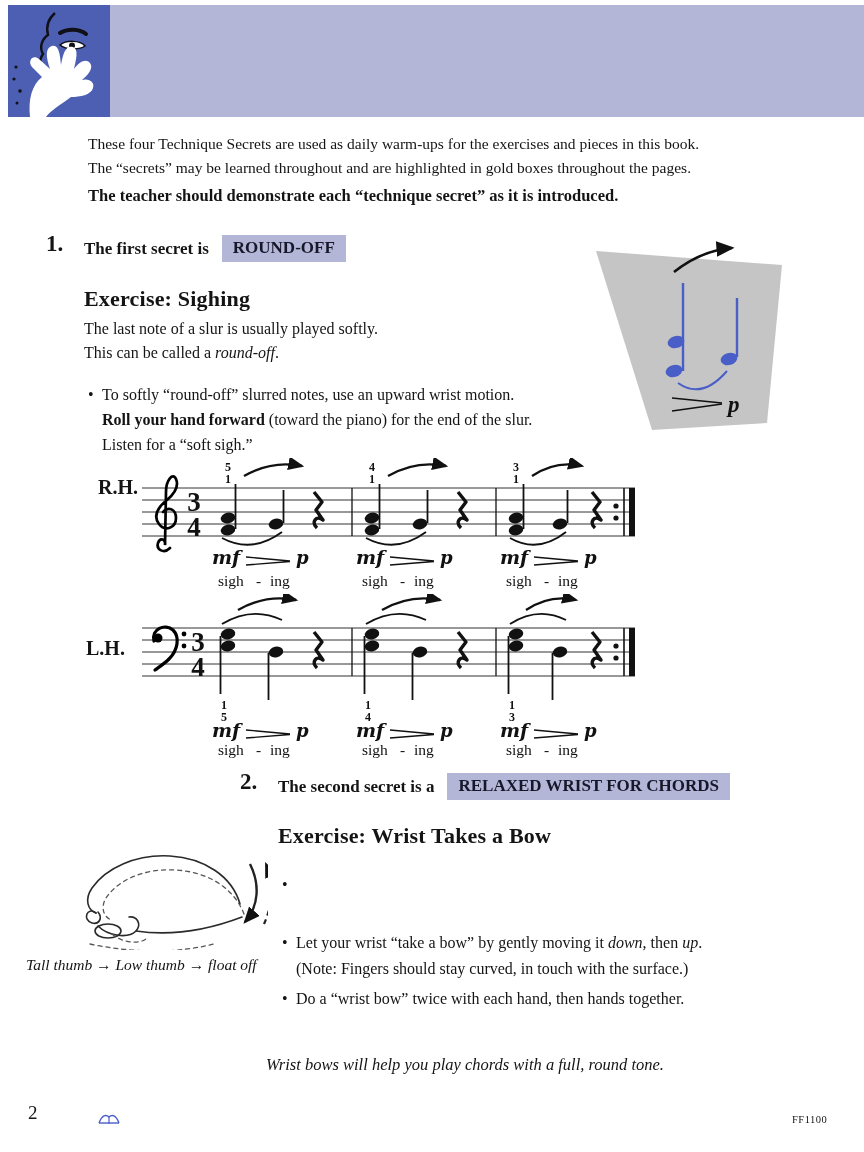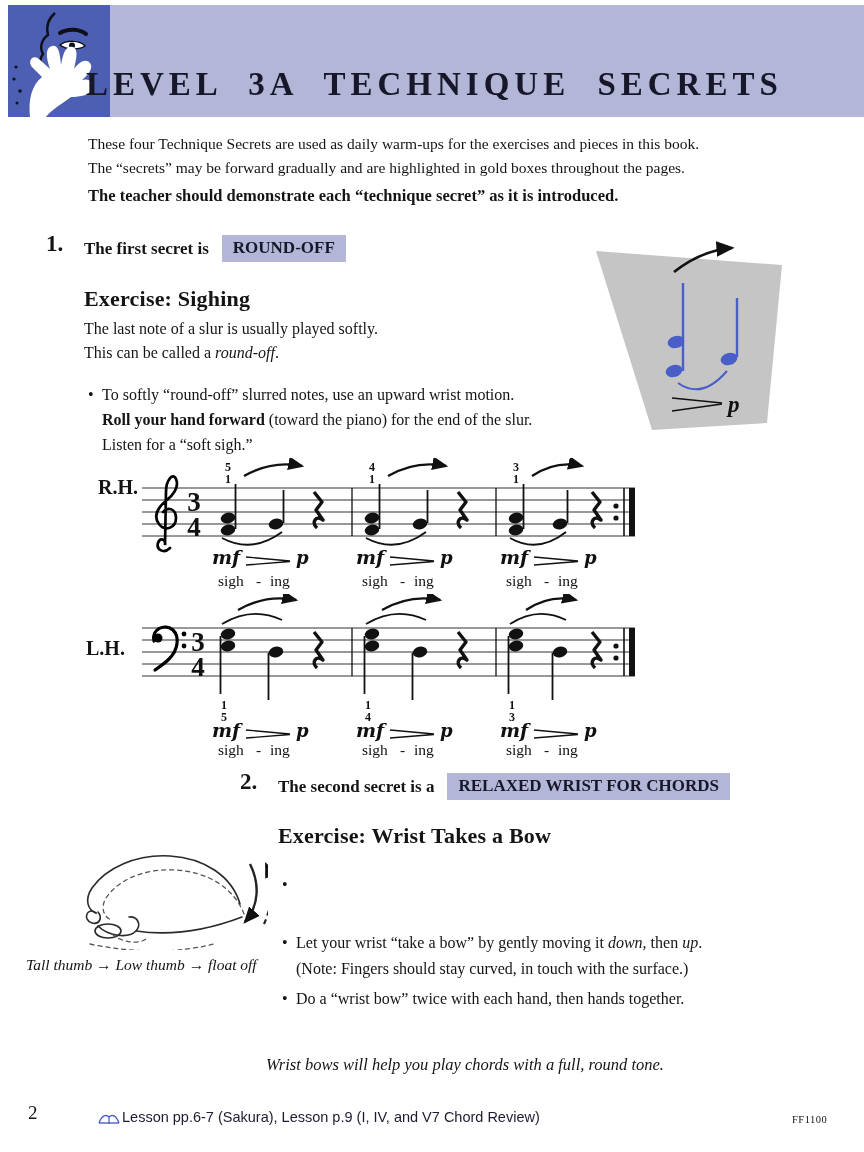--- a/index.html
+++ b/index.html
@@ -69,25 +69,24 @@
     <path d="M52,40 C58,35 72,35 77,41 C72,45 58,45 52,40 Z" fill="#ffffff" stroke="#101018" stroke-width="1.5"></path>
     <circle cx="64" cy="40.5" r="3" fill="#101018"></circle>
     <path d="M22,112 C20,94 24,80 34,72 L24,62 C19,56 25,49 31,54 L42,64 C38,52 37,43 44,41 C51,39 52,50 53,60
              C55,48 58,40 65,42 C71,44 68,55 66,64 C71,57 78,53 82,58 C86,63 80,70 74,75
              C81,73 87,77 85,83 C83,90 72,92 63,92 C52,100 42,106 38,112 Z" fill="#ffffff"></path>
     <circle cx="8" cy="62" r="1.6" fill="#101018"></circle>
     <circle cx="6" cy="74" r="1.6" fill="#101018"></circle>
     <circle cx="12" cy="86" r="1.8" fill="#101018"></circle>
     <circle cx="9" cy="98" r="1.5" fill="#101018"></circle>
   </svg>
-  <div class="abs title">LEVEL 3A TECHNIQUE SECRETS</div>
 
   <div class="abs intro">
     <div>These four Technique Secrets are used as daily warm-ups for the exercises and pieces in this book.</div>
-    <div>The “secrets” may be forward gradually and are highlighted in gold boxes throughout the pages.</div>
+    <div>The “secrets” may be learned throughout and are highlighted in gold boxes throughout the pages.</div>
   </div>
   <div class="abs intro-bold">The teacher should demonstrate each “technique secret” as it is introduced.</div>
 
   <div class="abs secret-num" style="left:46px;top:231px;">1.</div>
   <div class="abs lead-row" style="left:84px;top:235px;">
     <span class="lead">The first secret is</span>
     <span class="badge">ROUND-OFF</span>
   </div>
   <div class="abs ex-title" style="left:84px;top:286px;">Exercise: Sighing</div>
 
@@ -320,16 +319,15 @@
     <path d="M236,88 C246,66 245,44 238,28" fill="none" stroke="#222" stroke-width="2.2" stroke-dasharray="5 4" marker-end="url(#ah)"></path>
   </svg>
   <div class="abs hand-caption">Tall thumb → Low thumb → float off</div>
 
   <div class="abs page-num">2</div>
   <svg class="abs" style="left:98px;top:1110px;" width="22" height="17" viewBox="0 0 22 17">
     <path d="M1,13 C4,5 8,4 11,7 C14,4 18,5 21,13" fill="none" stroke-width="1.4" stroke="#4a5ec8"></path>
     <line x1="11" y1="7" x2="11" y2="14" stroke-width="1.2" stroke="#4a5ec8"></line>
     <line x1="1" y1="13" x2="21" y2="13" stroke-width="1.4" stroke="#4a5ec8"></line>
   </svg>
-  <div class="abs footer-lesson">Lesson pp.6-7 (Sakura), Lesson p.9 (I, IV, and V7 Chord Review)</div>
   <div class="abs footer-code">FF1100</div>
 
 </div>
 
 </body></html>

